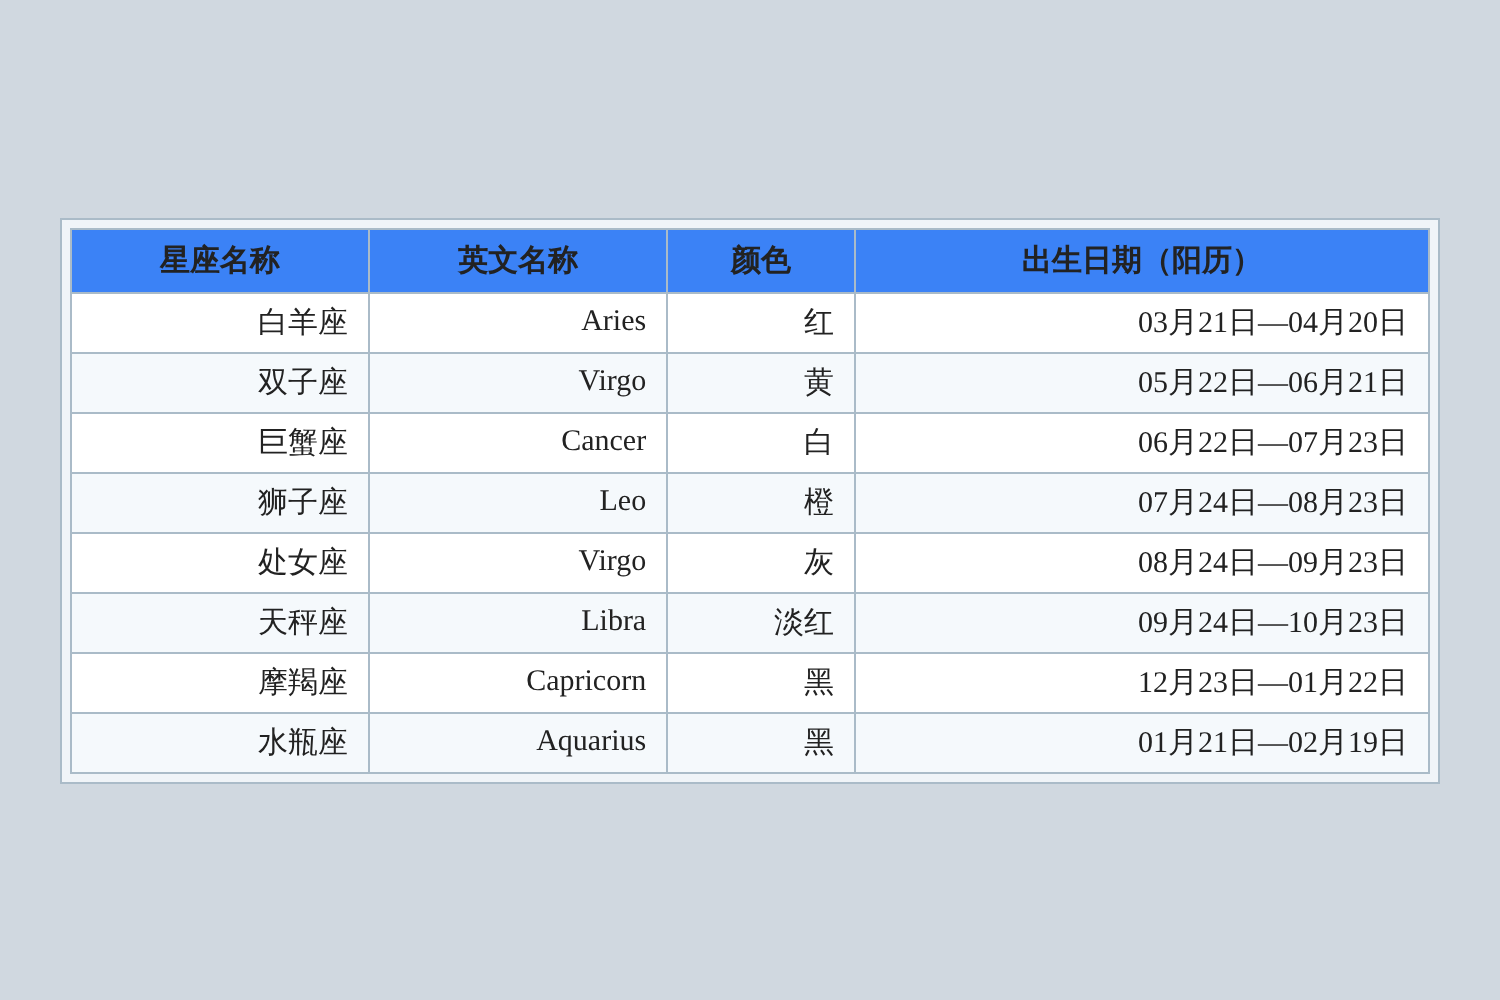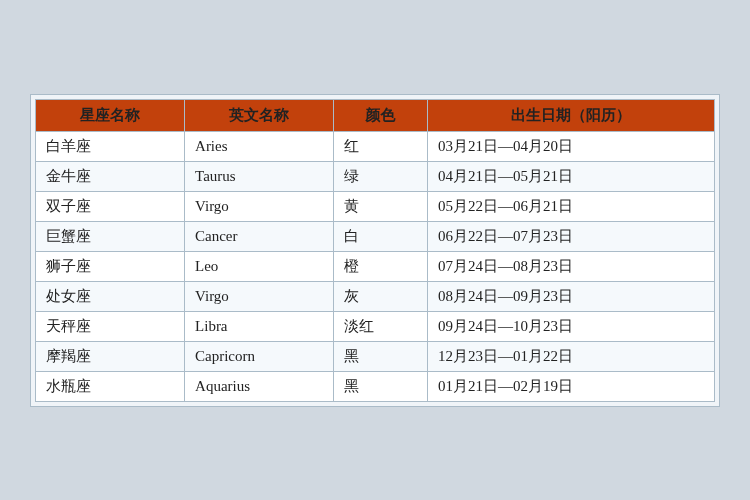--- a/index.html
+++ b/index.html
@@ -23,33 +23,33 @@
       border: 1px solid #aabbc8;
       padding: 4px;
     }
 
     table {
       border-collapse: collapse;
       width: 680px;
     }
 
     th {
-      background-color: #c2410c;
+      background-color: #3b82f6;
       border: 1px solid #aabbc8;
       padding: 6px 10px;
       text-align: center;
       font-weight: bold;
       font-size: 15px;
       color: #222;
     }
 
     td {
       border: 1px solid #aabbc8;
       padding: 5px 10px;
-      text-align: left;
+      text-align: right;
       font-size: 15px;
       color: #222;
       background-color: #ffffff;
     }
 
     tr:nth-child(even) td {
       background-color: #f5f9fc;
     }
   </style>
 </head>
@@ -64,26 +64,20 @@
         <th>颜色</th>
         <th>出生日期（阳历）</th>
       </tr>
     </thead>
     <tbody id="table-body">
     <tr>
           <td>白羊座</td>
           <td>Aries</td>
           <td>红</td>
           <td>03月21日—04月20日</td>
-        </tr>
-        <tr>
-          <td>金牛座</td>
-          <td>Taurus</td>
-          <td>绿</td>
-          <td>04月21日—05月21日</td>
         </tr>
         <tr>
           <td>双子座</td>
           <td>Virgo</td>
           <td>黄</td>
           <td>05月22日—06月21日</td>
         </tr>
         <tr>
           <td>巨蟹座</td>
           <td>Cancer</td>

